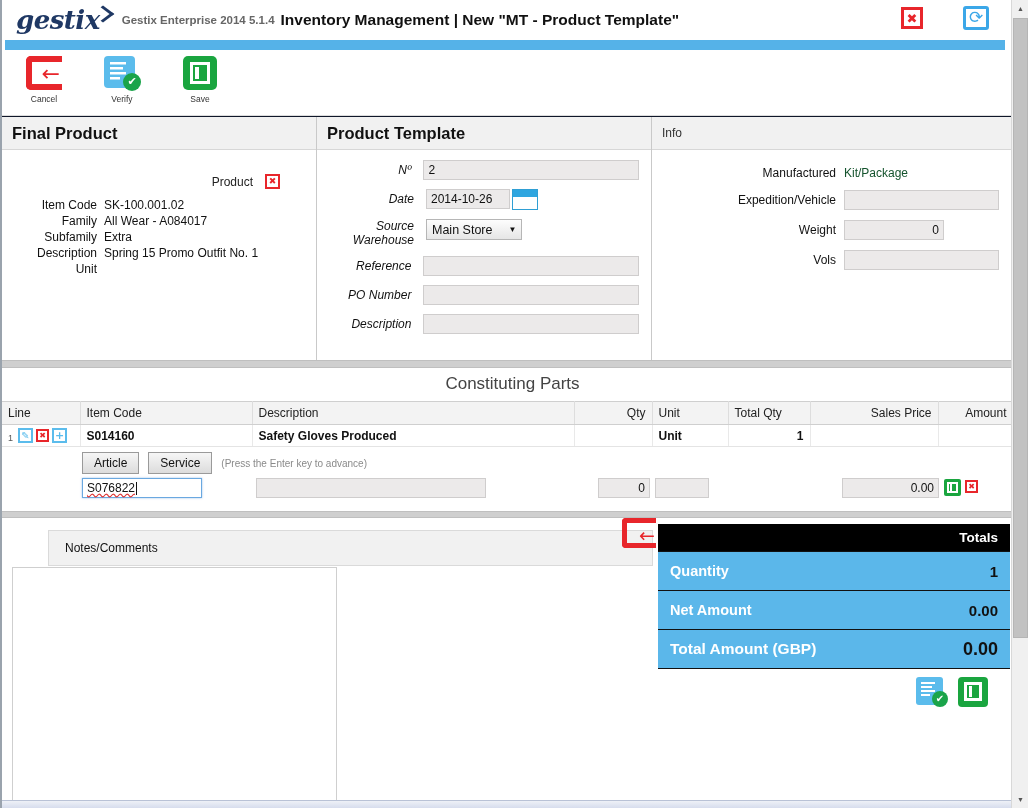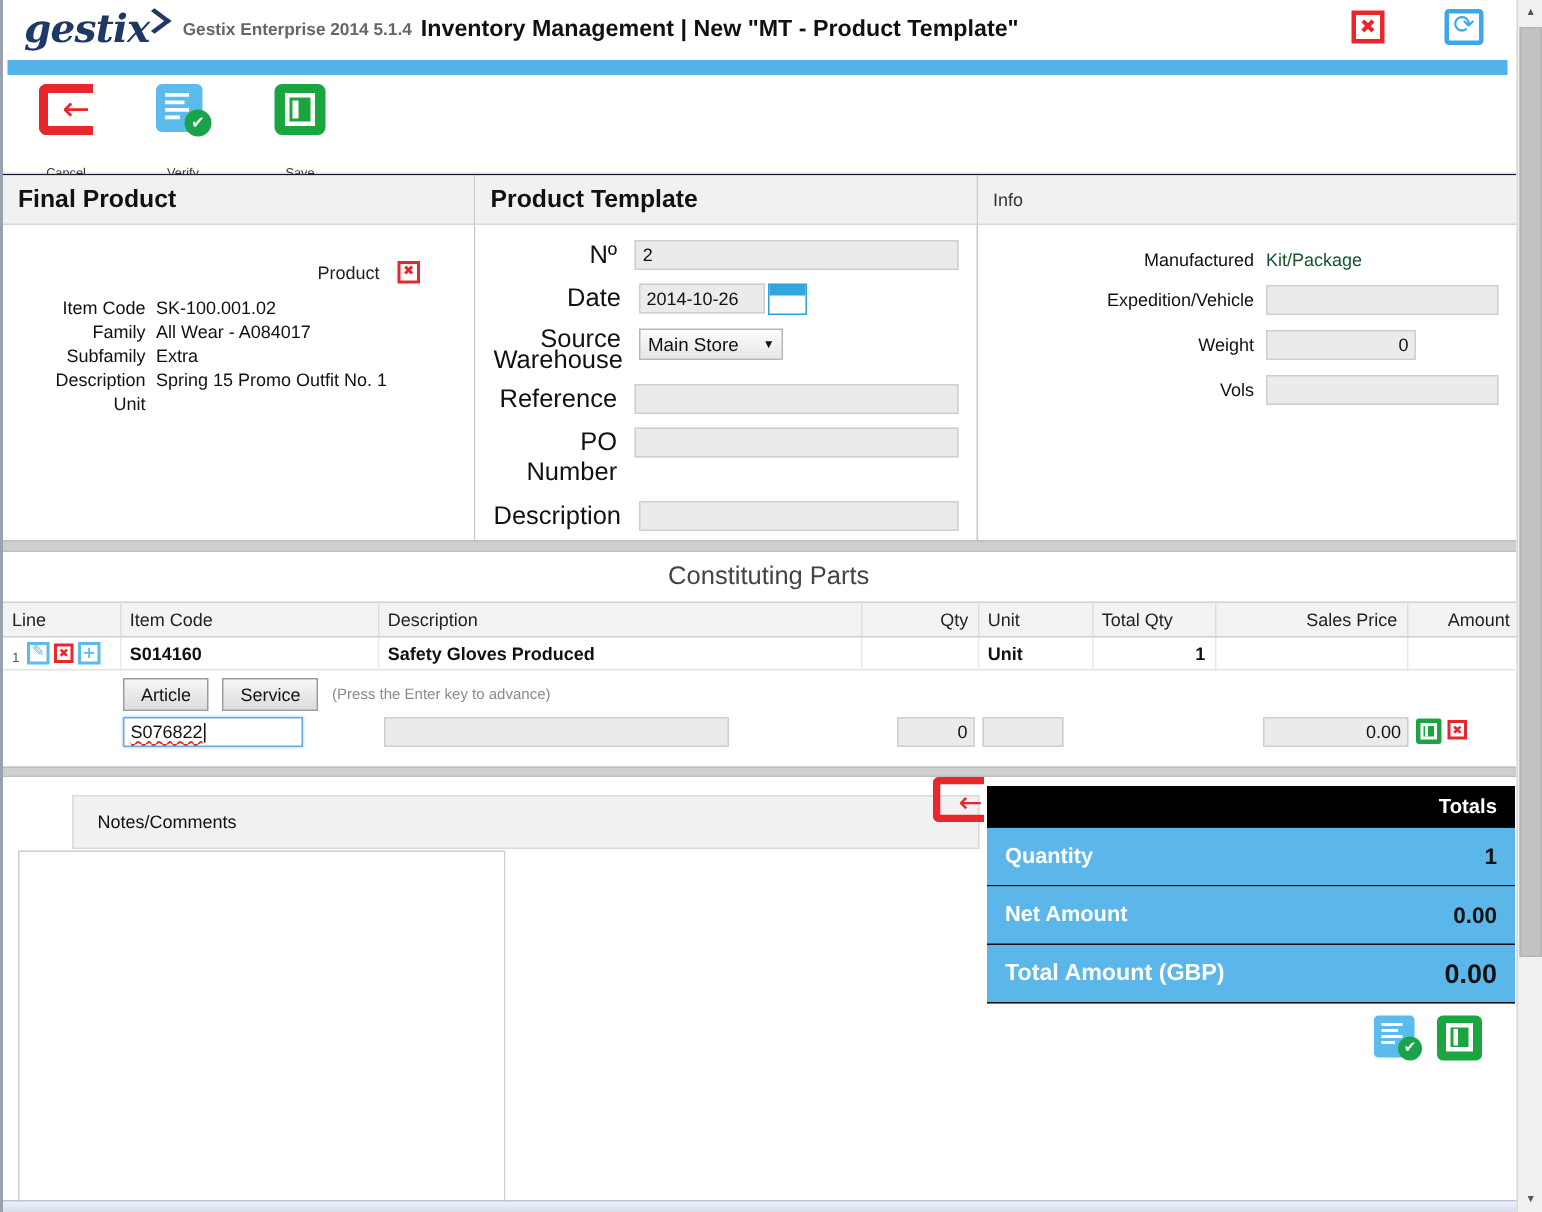--- a/index.html
+++ b/index.html
@@ -127,21 +127,21 @@
   
   .toolbar {
     height: 66px; background:#fff;
     display: flex; align-items: flex-start;
     padding: 6px 0 0 14px; gap: 22px;
     border-bottom: 1px solid #dcdcdc;
   }
   .tool {
     width: 56px; text-align: center; cursor: default;
   }
-  .tool .lbl { font-size: 8.5px; color: #333; margin-top: 20px; }
+  .tool .lbl { font-size: 8.5px; color: #333; margin-top: 4px; }
 
   .big-back {
     width: 36px; height: 34px; margin: 0 auto;
     position: relative;
   }
   .big-back .shape {
     position: absolute; inset: 0;
     border: 6px solid #e8262b;
     border-right: none;
     border-top-left-radius: 5px; border-bottom-left-radius: 5px;
@@ -302,21 +302,21 @@
   .kv .k { width: 90px; text-align: right; padding-right: 7px; }
   .kv .v { flex: 1; }
 
   
   .frow {
     display: flex; align-items: flex-start;
     margin-bottom: 9px;
   }
   .frow .flab {
     width: 97px; text-align: right; padding-right: 12px;
-    font-size: 17px; color: #111; line-height: 20px;
+    font-size: 12px; color: #111; line-height: 20px; font-style: italic;
   }
   .frow .flab .l2 { display: block; line-height: 14px; }
   .inp {
     height: 20px;
     background: #eceaea;
     border: 1px solid #cfcdcd;
     font-size: 12px; color: #111;
     padding: 0 4px;
     line-height: 18px;
     font-family: "Liberation Sans", sans-serif;

